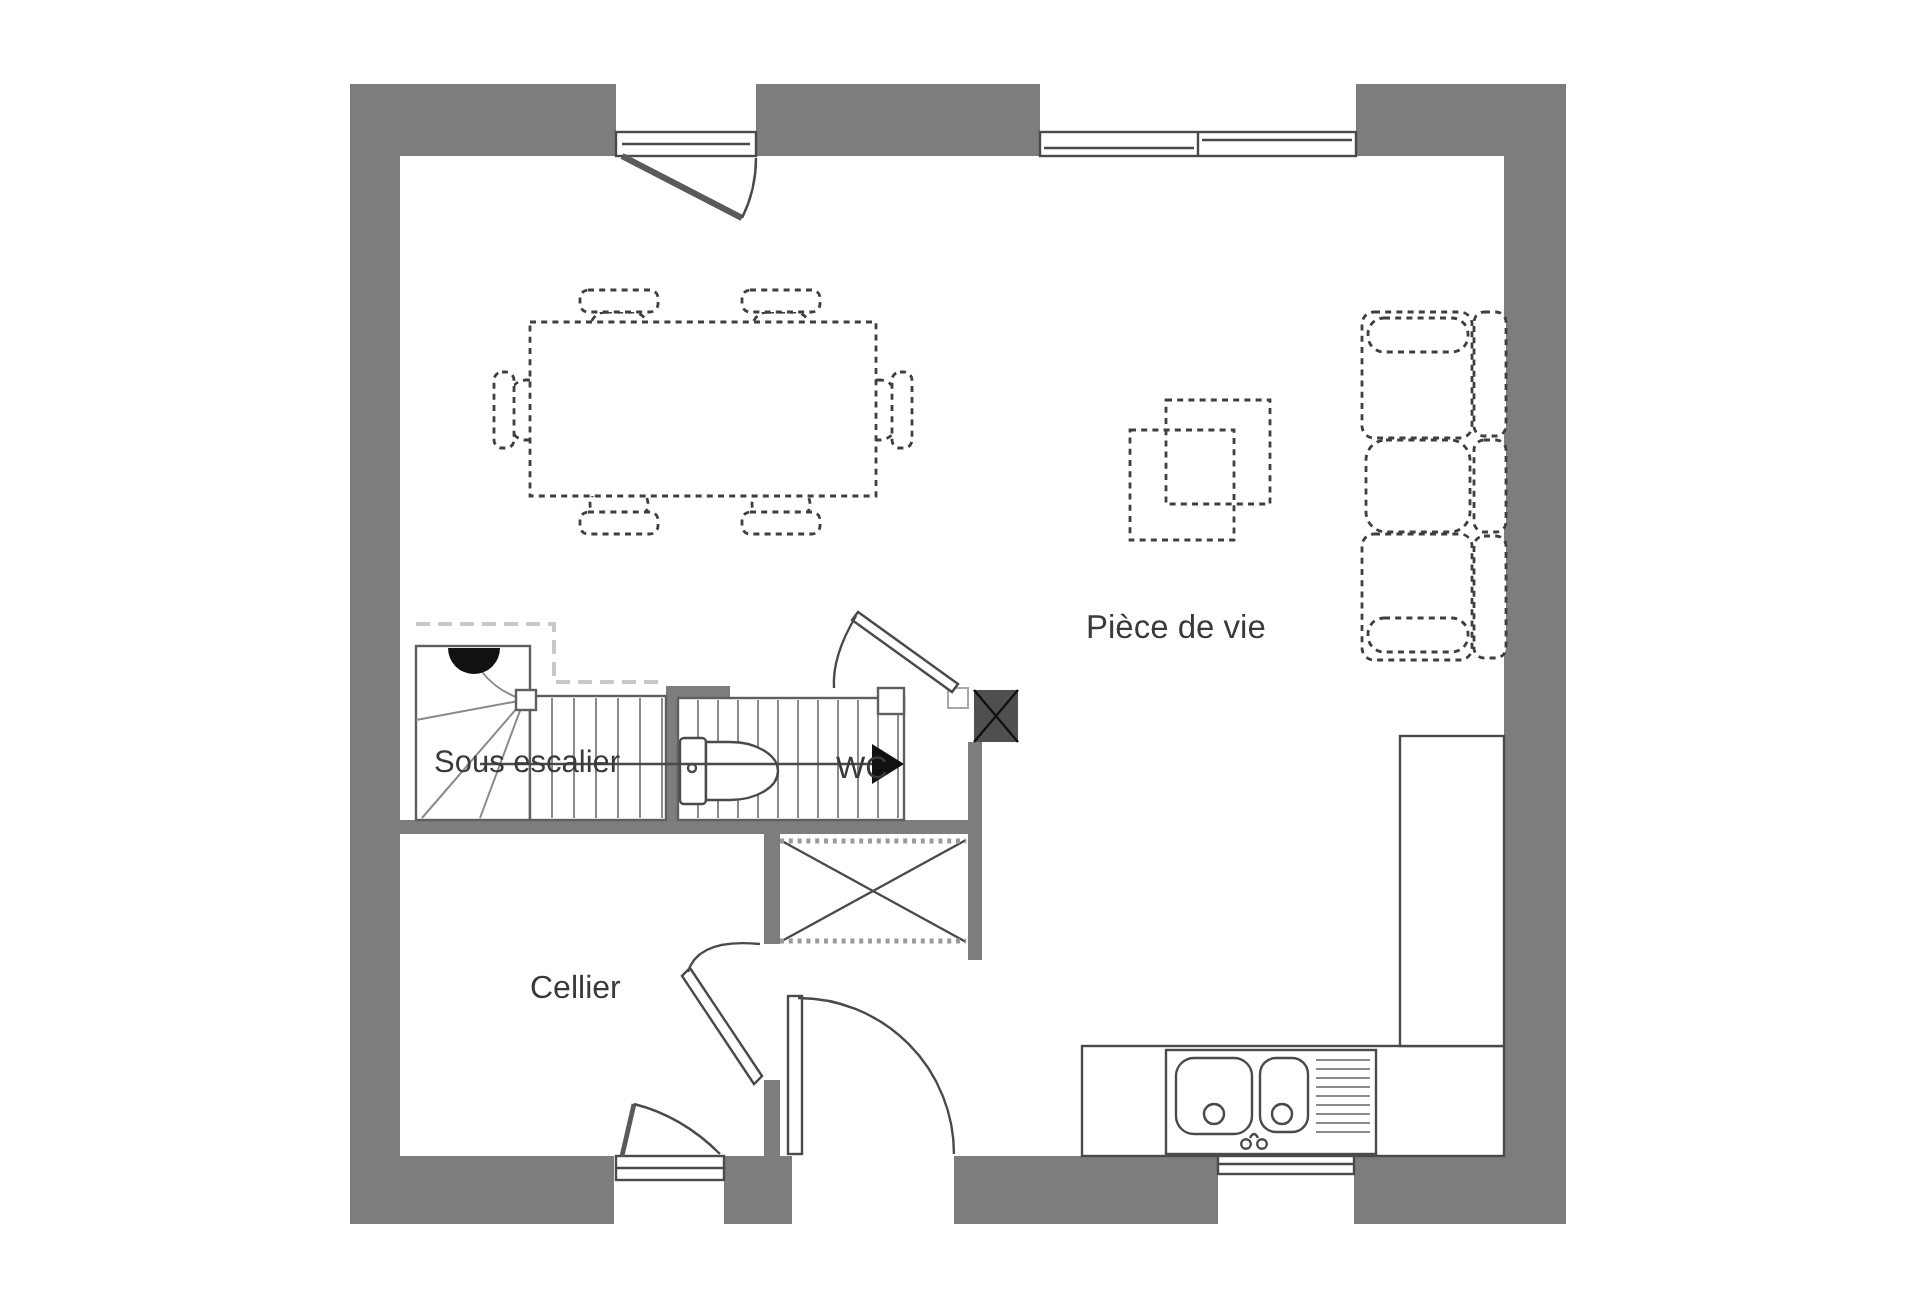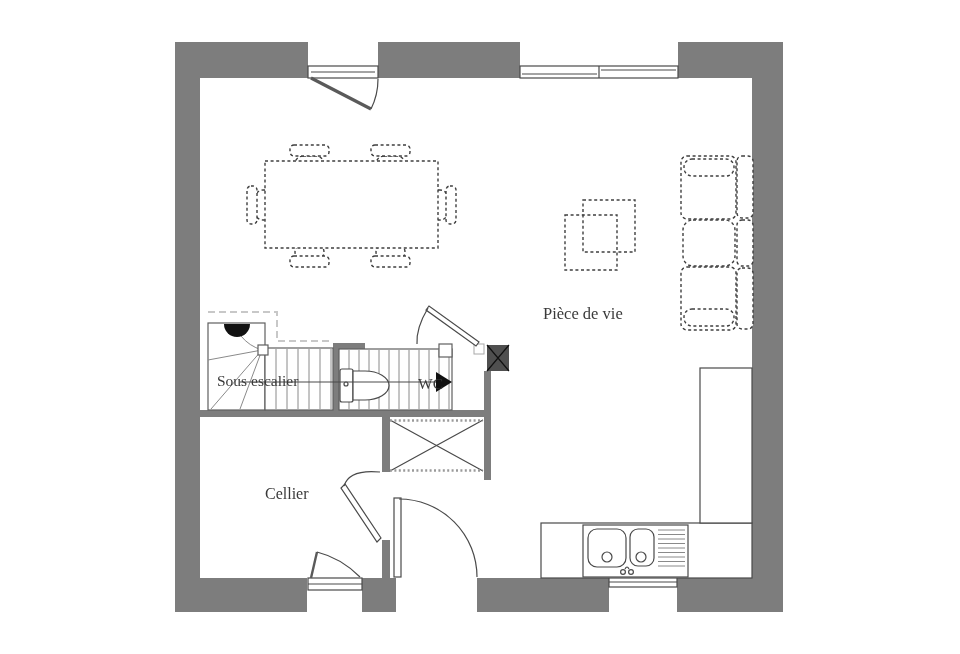--- a/index.html
+++ b/index.html
@@ -1,19 +1,19 @@
 <!DOCTYPE html>
 <html style="--wall: #7d7d7d; --duct: #4f4f4f; --outline: #4a4a4a; --furniture: #3f3f3f; --tread: #8a8a8a; --guide: #c8c8c8; --text: #3a3a3a; --background: #ffffff; --accent_black: #111111;"><head>
 <meta charset="utf-8">
 <style>
   html,body{margin:0;padding:0;background:#fff;}
   .canvas{
     position:relative;width:960px;height:654px;
     background:var(--background,#fff);
-    font-family:Liberation Serif, serif;
+    font-family:Liberation Sans, sans-serif;
     overflow:hidden;
   }
   svg{position:absolute;left:0;top:0;}
   .wall{fill:var(--wall,#7d7d7d);stroke:none;}
   .duct{fill:var(--duct,#4f4f4f);}
   .ln{stroke:var(--outline,#4a4a4a);fill:none;stroke-width:1.2;}
   .lnw{stroke:var(--outline,#4a4a4a);fill:#ffffff;stroke-width:1.2;}
   .lvl{stroke:var(--tread,#8a8a8a);fill:none;stroke-width:1;}
   .boxw{stroke:#5f5f5f;fill:#ffffff;stroke-width:1.2;}
   .dash{stroke:var(--furniture,#3f3f3f);fill:none;stroke-width:1.4;stroke-dasharray:3 2.6;}

